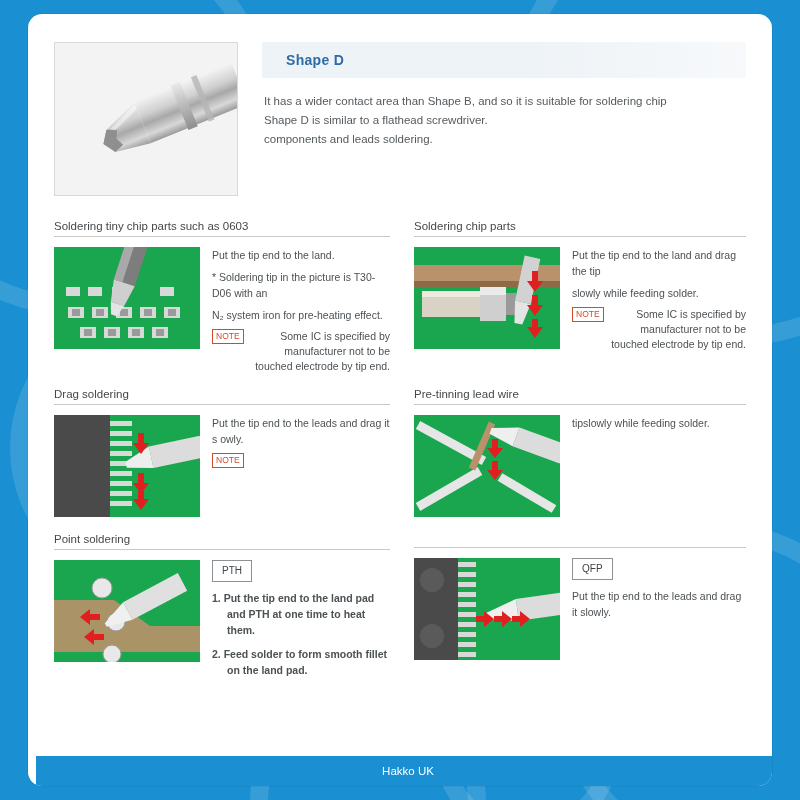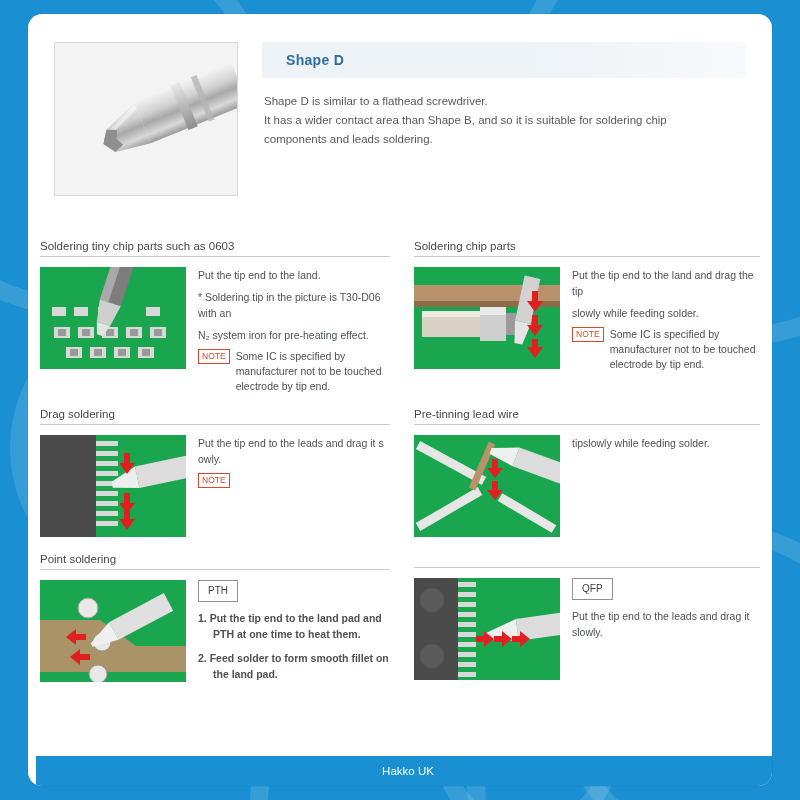--- a/index.html
+++ b/index.html
@@ -74,22 +74,22 @@
   .shape-desc {
     margin-top: 14px;
     padding-left: 2px;
     color: #555a5e;
     font-size: 11.5px;
     line-height: 19px;
   }
 
   
   .sections {
-    margin-top: 44px;
-    padding: 0 12px;
+    margin-top: 24px;
+    padding: 0 26px;
   }
   .row {
     display: flex;
   }
   .col {
     width: 50%;
     box-sizing: border-box;
   }
   .col.left { padding-right: 10px; }
   .col.right { padding-left: 14px; }
@@ -120,20 +120,21 @@
     font-size: 10.5px;
     color: #4c5154;
     line-height: 16px;
     flex: 1 1 auto;
   }
   .sec-text p { margin: 0 0 6px 0; }
   .note-line {
     display: flex;
     align-items: flex-start;
     margin-top: 6px;
+    text-align: right;
   }
   .note-badge {
     border: 1px solid #d24a2a;
     color: #d24a2a;
     font-size: 8.5px;
     line-height: 11px;
     padding: 1px 3px;
     margin-right: 6px;
     flex: 0 0 auto;
     white-space: nowrap;
@@ -225,22 +226,22 @@
           <path d="M52 70 L44 82 L52 94 L62 90 L58 82 L62 74 Z" fill="#8f8f8f"></path>
           <path d="M88 57 L56 71 L60 74 L88 62 Z" fill="#ffffff" opacity="0.45"></path>
         </g>
       </svg>
     </div>
     <div class="header-right">
       <div class="shape-title-bar">
         <span class="shape-title">Shape D</span>
       </div>
       <div class="shape-desc">
+        <div>It has a wider contact area than Shape B, and so it is suitable for soldering chip</div>
         <div>Shape D is similar to a flathead screwdriver.</div>
-        <div>It has a wider contact area than Shape B, and so it is suitable for soldering chip</div>
         <div>components and leads soldering.</div>
       </div>
     </div>
   </div>
 
   <div class="sections">
 
     <div class="row row1">
       <div class="col left">
         <div class="sec-title">Soldering tiny chip parts such as 0603</div>

